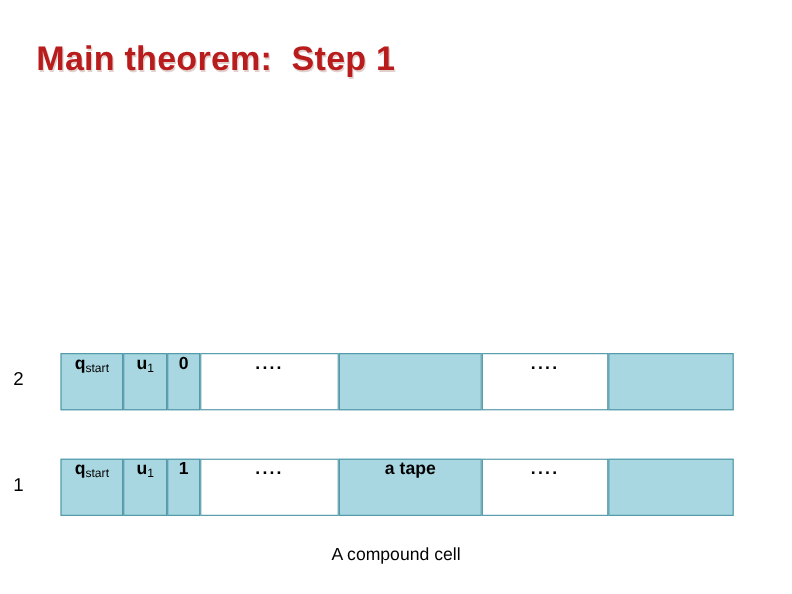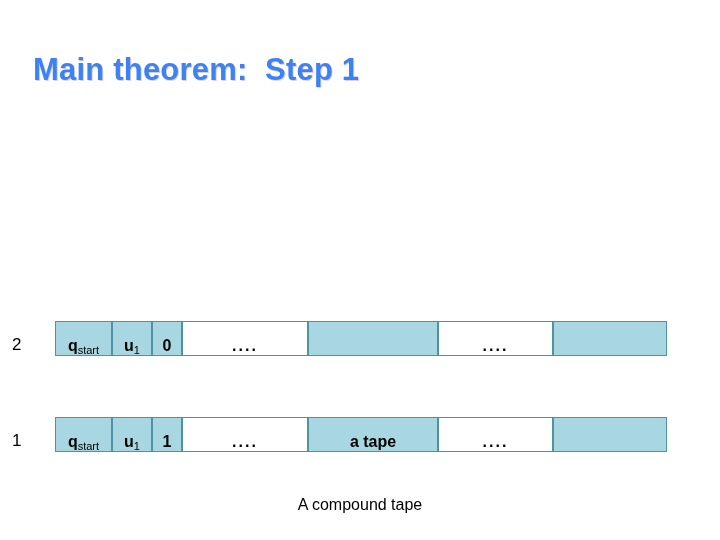--- a/index.html
+++ b/index.html
@@ -12,24 +12,24 @@
     background: #ffffff;
     font-family: "Liberation Sans", sans-serif;
     position: relative;
     overflow: hidden;
   }
 
   
   #slide-title {
     position: absolute;
     left: 33px;
-    top: 52px;
+    top: 36px;
     font-size: 31px;
     font-weight: bold;
-    color: #3b82f6;
+    color: #b91c1c;
     letter-spacing: 0.2px;
     white-space: pre;
     text-shadow: 1px 1px 0 rgba(200,170,165,0.55);
   }
 
   
   #tape-diagram {
     position: absolute;
     left: 0;
     top: 0;
@@ -61,25 +61,25 @@
   .tape-strip {
     position: absolute;
     left: 55px;
     top: 0;
     height: 48px;
   }
 
   .tape-cell {
     position: absolute;
     top: 0;
-    height: 35px;
+    height: 52px;
     box-sizing: border-box;
     border: 1px solid #4b94a4;
     display: flex;
-    align-items: flex-end;
+    align-items: flex-start;
     justify-content: center;
     font-size: 15px;
     color: #000000;
     white-space: nowrap;
   }
   .tape-cell.fill-blue  { background: #a8d7e2; }
   .tape-cell.fill-white { background: #ffffff; }
   .tape-cell.bold { font-weight: bold; }
 
   .cell-sym {
@@ -157,13 +157,13 @@
           <span class="cell-sym">a tape</span>
         </div>
         <div class="tape-cell fill-white bold" style="left: 383px; width: 115px;">
           <span class="cell-dots">....</span>
         </div>
         <div class="tape-cell fill-blue" style="left: 498px; width: 114px;"></div>
       </div>
     </div>
   </div>
 
-<div id="tape-caption">A compound tape</div>
+<div id="tape-caption">A compound cell</div>
 
 </body></html>

